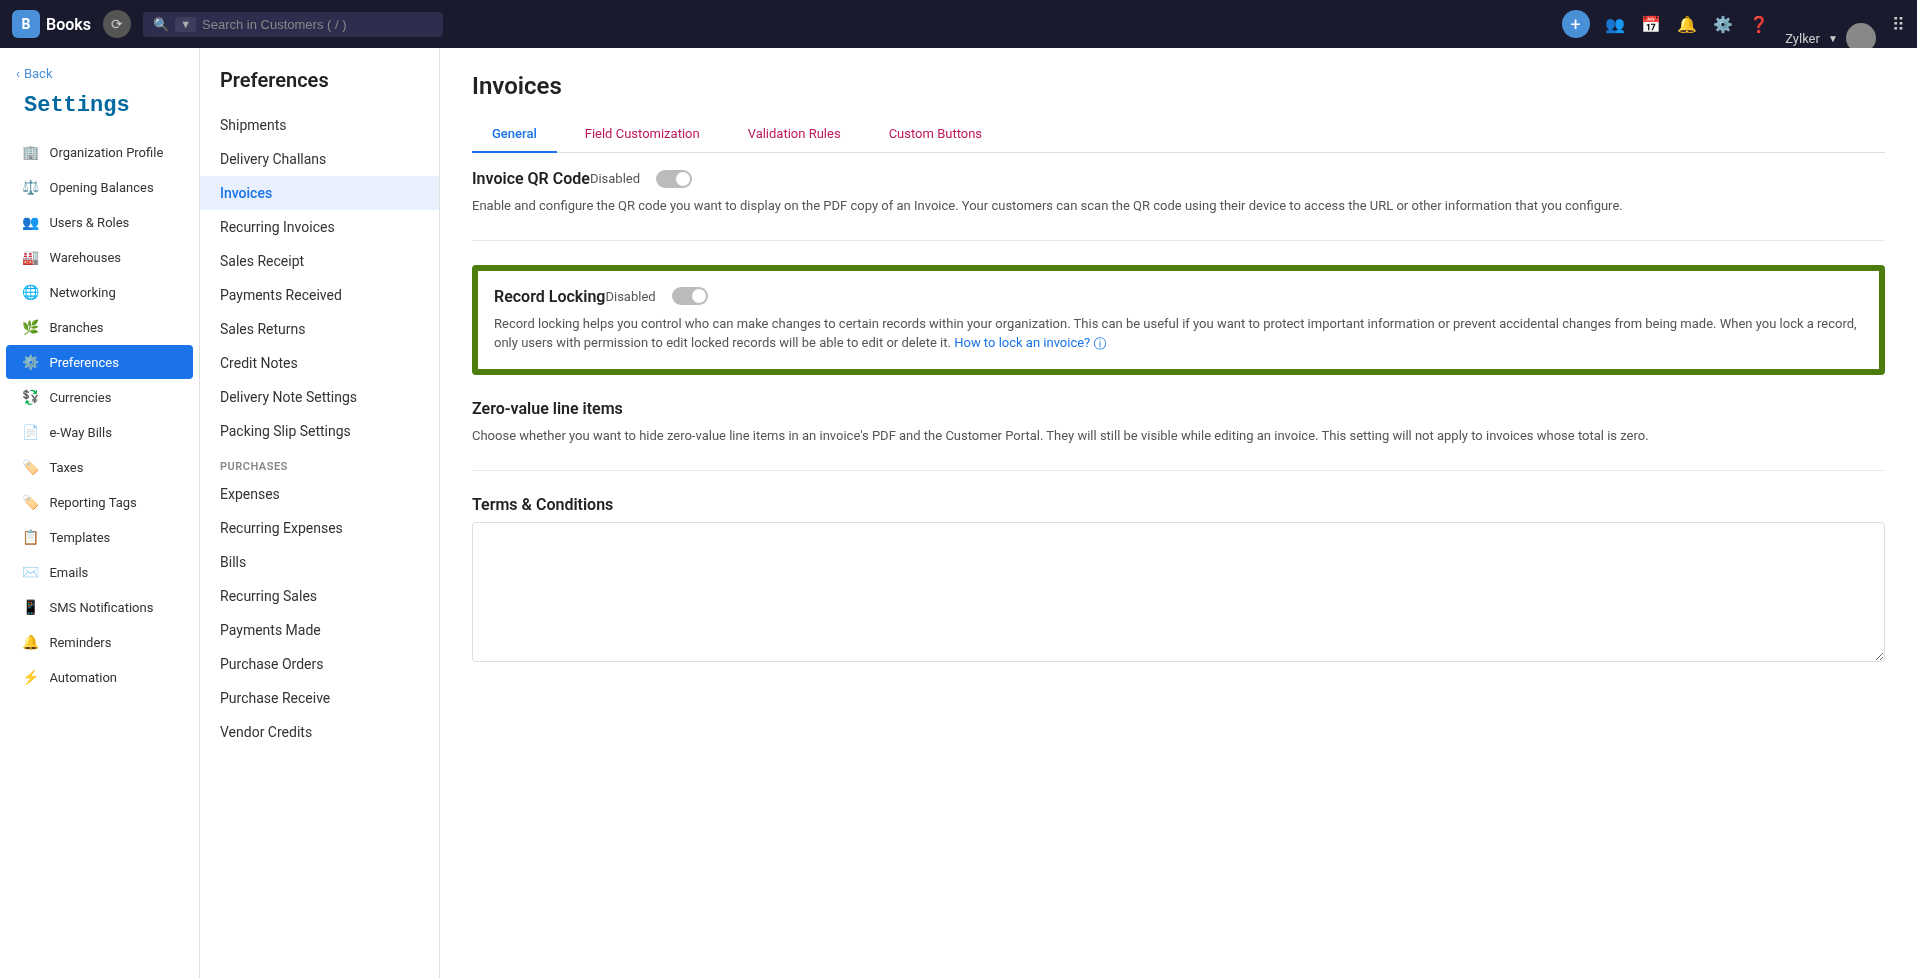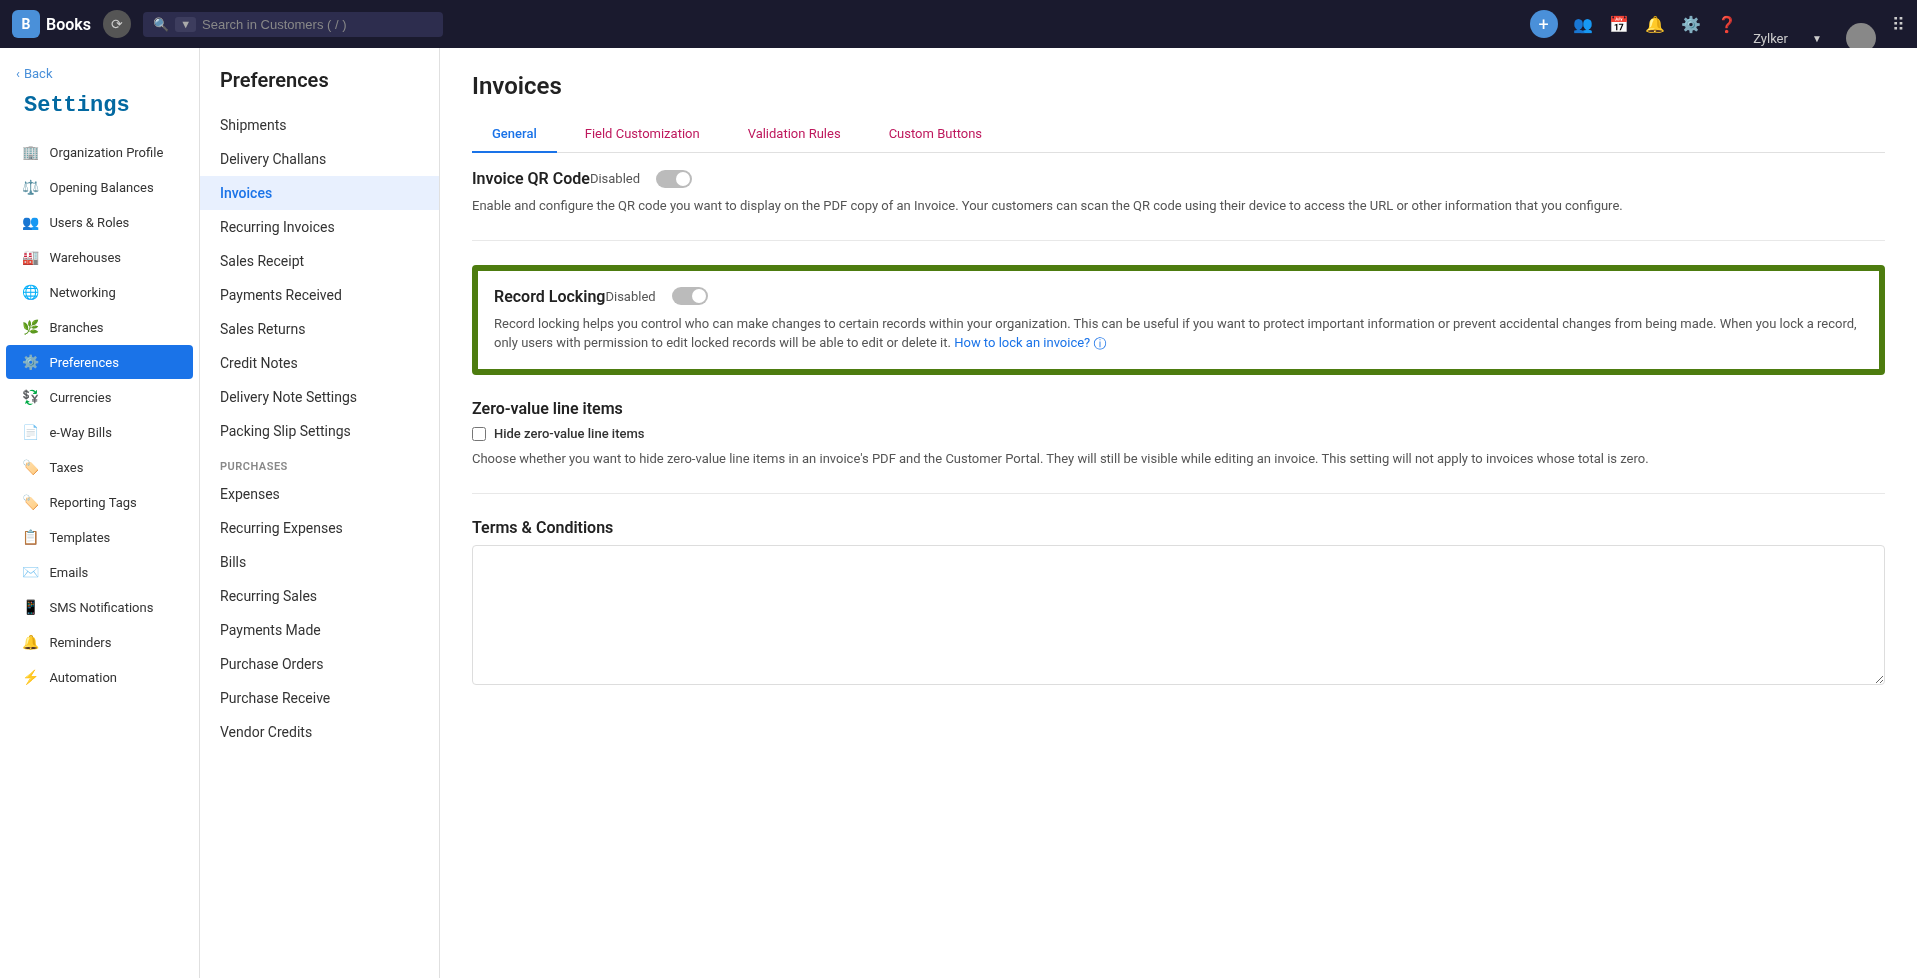--- a/index.html
+++ b/index.html
@@ -64,21 +64,21 @@
     }
     .topnav-icon { font-size: 16px; cursor: pointer; color: #ccc; }
     .plus-btn {
       width: 28px; height: 28px;
       background: #4a90d9;
       border-radius: 50%;
       display: flex; align-items: center; justify-content: center;
       color: white; font-size: 18px; cursor: pointer;
     }
     .user-info {
-      display: flex; align-items: center; gap: 24px; color: #ccc; font-size: 13px; cursor: pointer; margin-top: 28px;
+      display: flex; align-items: center; gap: 8px; color: #ccc; font-size: 13px; cursor: pointer; margin-top: 28px;
     }
     .user-avatar {
       width: 30px; height: 30px; border-radius: 50%; background: #888;
     }
     .app-grid { font-size: 18px; color: #ccc; cursor: pointer; }
 
     
     .main-layout {
       display: flex;
       flex: 1;
@@ -499,24 +499,20 @@
         <span>Record locking helps you control who can make changes to certain records within your organization. This can be useful if you want to protect important information or prevent accidental changes from being made. When you lock a record, only users with permission to edit locked records will be able to edit or delete it.</span>
         <a class="link"> <span>How to lock an invoice?</span></a>
         <span class="info-icon"> ⓘ</span>
       </p>
     </div>
 
     <div class="section">
       <div class="section-header">
         <span class="section-title">Zero-value line items</span>
       </div>
-      <div class="checkbox-row">
-        <input type="checkbox" id="zv-cb" style="">
-        <label class="checkbox-label" for="zv-cb">Hide zero-value line items</label>
-      </div>
       <p class="section-desc">Choose whether you want to hide zero-value line items in an invoice's PDF and the Customer Portal. They will still be visible while editing an invoice. This setting will not apply to invoices whose total is zero.</p>
     </div>
 
     <div class="section">
       <div class="section-header">
         <span class="section-title">Terms &amp; Conditions</span>
       </div>
       <textarea class="terms-textarea" style=""></textarea>
     </div>
 

